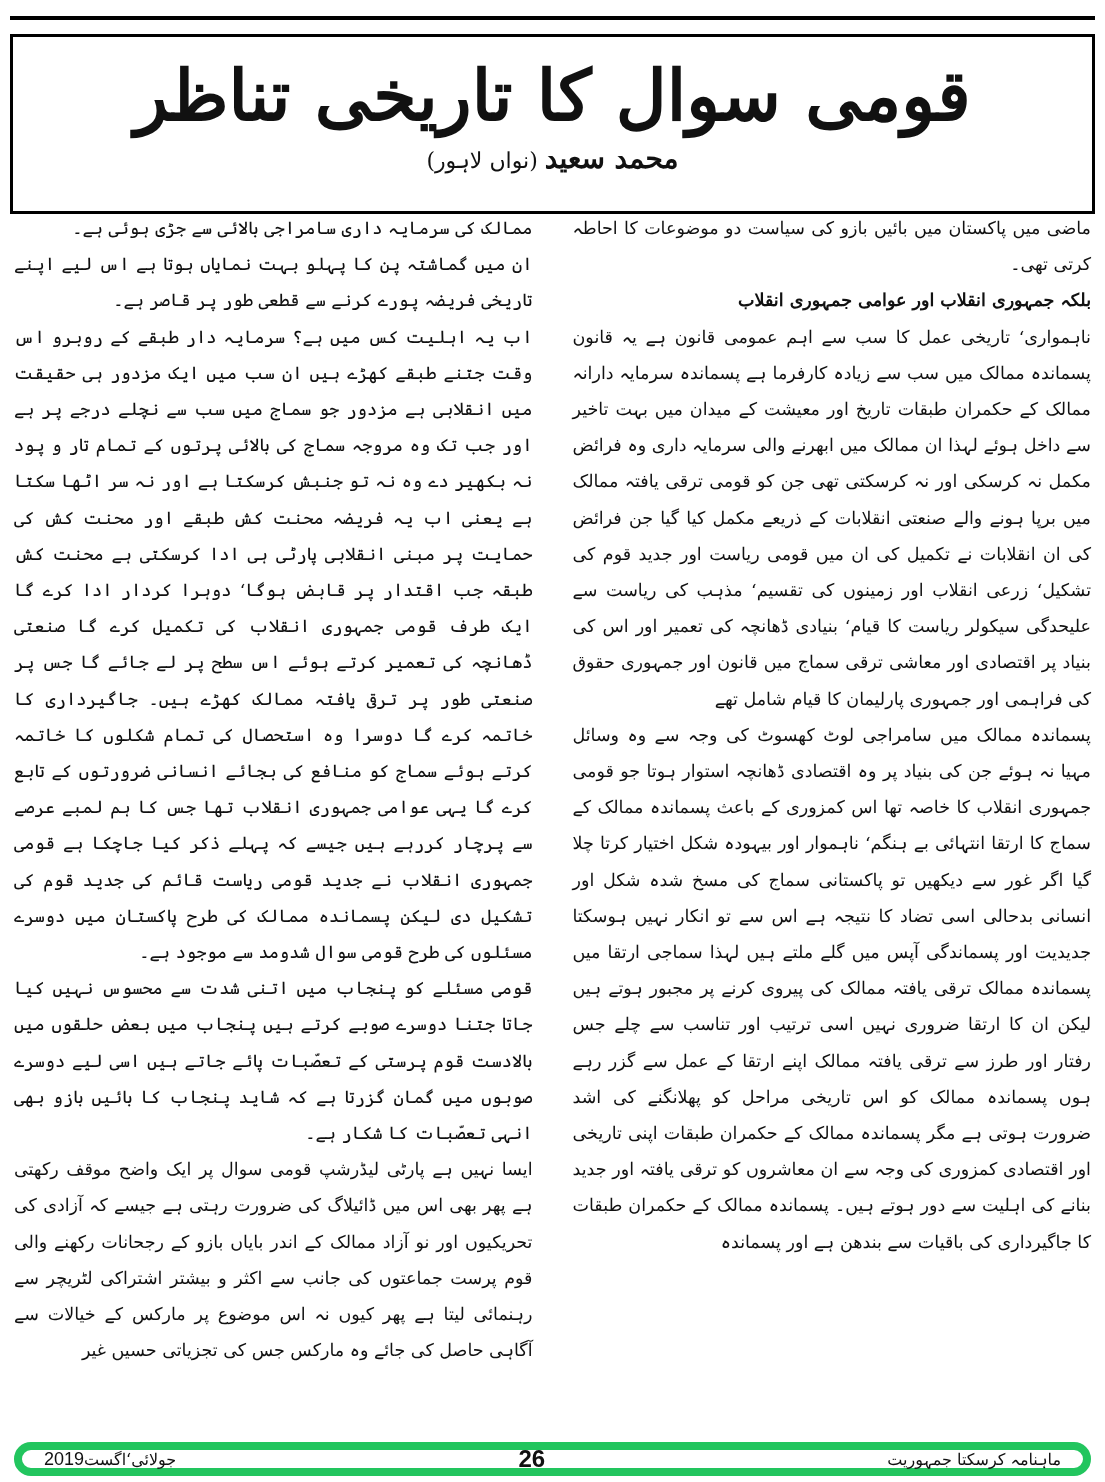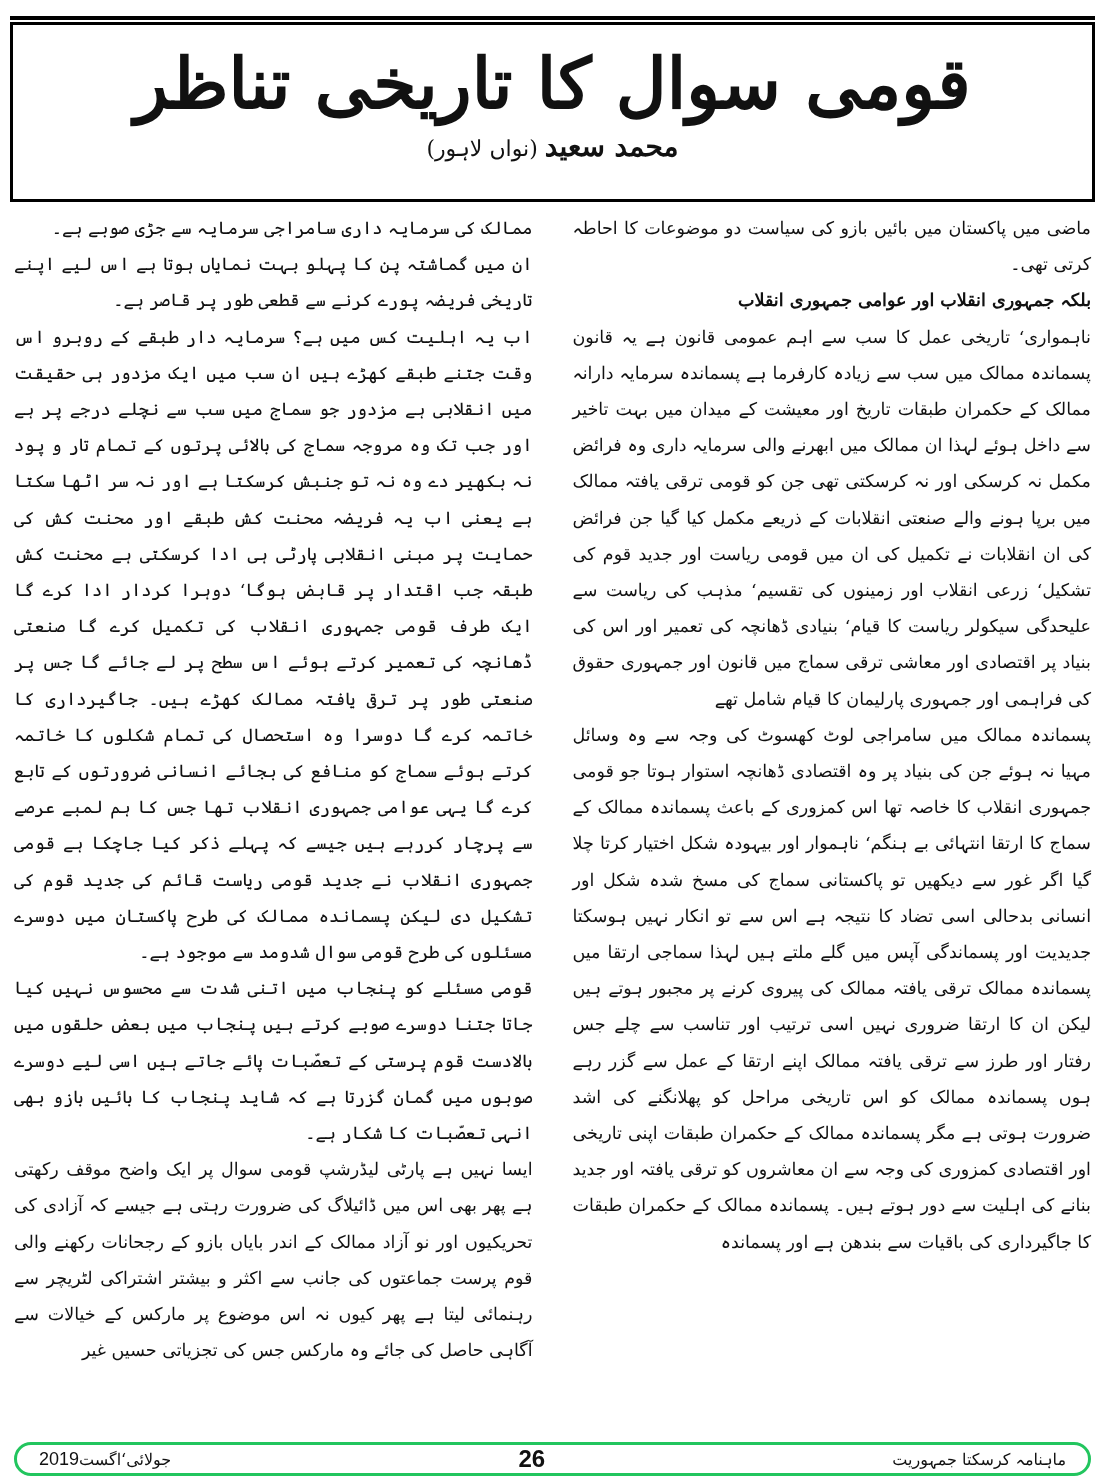--- a/index.html
+++ b/index.html
@@ -1,27 +1,27 @@
 <!DOCTYPE html>
 <html><head>
   <meta charset="utf-8">
   <style>
     html, body { margin: 0; padding: 0; background: #ffffff; }
     body { width: 1105px; height: 1482px; position: relative; overflow: hidden; font-family: "DejaVu Sans", sans-serif; color: #111; }
     .top-rule { position: absolute; left: 10px; right: 10px; top: 16px; height: 4px; background: #000; }
-    .header-box { position: absolute; left: 10px; right: 10px; top: 22px; height: 180px; border: 3px solid #000; box-sizing: border-box; text-align: center; }
+    .header-box { position: absolute; left: 10px; right: 10px; top: 34px; height: 180px; border: 3px solid #000; box-sizing: border-box; text-align: center; }
     .title { margin-top: 20px; font-family: "DejaVu Serif", serif; font-size: 70px; font-weight: bold; line-height: 1.1; direction: rtl; letter-spacing: -1px; }
     .byline { margin-top: 8px; font-family: "DejaVu Serif", serif; font-size: 22px; direction: rtl; }
     .byline .author { font-weight: bold; font-size: 28px; }
     .columns { position: absolute; top: 210px; left: 14px; right: 14px; height: 1200px; display: flex; flex-direction: row-reverse; gap: 40px; }
     .column { flex: 1; direction: rtl; text-align: justify; font-family: "DejaVu Serif", serif; font-size: 17.5px; line-height: 36.2px; }
     .column p { margin: 0; }
     .note { text-align: center; font-size: 16px; line-height: 28px; }
     .subhead { font-weight: bold; }
-    .footer { position: absolute; left: 14px; right: 14px; top: 1442px; height: 34px; border: 3px solid #22c55e; border-radius: 18px; box-sizing: border-box; display: flex; align-items: center; justify-content: space-between; padding: 0 22px; }
+    .footer { position: absolute; left: 14px; right: 14px; top: 1442px; height: 34px; border: 8px solid #22c55e; border-radius: 18px; box-sizing: border-box; display: flex; align-items: center; justify-content: space-between; padding: 0 22px; }
     .footer .issue { font-family: "DejaVu Serif", serif; font-size: 16px; direction: rtl; }
     .footer .issue .year { font-family: "Liberation Sans", sans-serif; font-size: 18px; }
     .footer .page-num { font-family: "Liberation Sans", sans-serif; font-weight: bold; font-size: 24px; }
     .footer .mag { font-family: "DejaVu Serif", serif; font-size: 16px; direction: rtl; }
   </style>
 </head>
 <body>
 
 <div class="top-rule"></div>
 
@@ -34,21 +34,21 @@
 </div>
 
 <div class="columns">
   <div class="column">
     <p>ماضی میں پاکستان میں بائیں بازو کی سیاست دو موضوعات کا احاطہ کرتی تھی۔</p>
     <p class="subhead">بلکہ جمہوری انقلاب اور عوامی جمہوری انقلاب</p>
     <p>ناہمواری‘ تاریخی عمل کا سب سے اہم عمومی قانون ہے یہ قانون پسماندہ ممالک میں سب سے زیادہ کارفرما ہے پسماندہ سرمایہ دارانہ ممالک کے حکمران طبقات تاریخ اور معیشت کے میدان میں بہت تاخیر سے داخل ہوئے لہذا ان ممالک میں ابھرنے والی سرمایہ داری وہ فرائض مکمل نہ کرسکی اور نہ کرسکتی تھی جن کو قومی ترقی یافتہ ممالک میں برپا ہونے والے صنعتی انقلابات کے ذریعے مکمل کیا گیا جن فرائض کی ان انقلابات نے تکمیل کی ان میں قومی ریاست اور جدید قوم کی تشکیل‘ زرعی انقلاب اور زمینوں کی تقسیم‘ مذہب کی ریاست سے علیحدگی سیکولر ریاست کا قیام‘ بنیادی ڈھانچہ کی تعمیر اور اس کی بنیاد پر اقتصادی اور معاشی ترقی سماج میں قانون اور جمہوری حقوق کی فراہمی اور جمہوری پارلیمان کا قیام شامل تھے</p>
     <p>پسماندہ ممالک میں سامراجی لوٹ کھسوٹ کی وجہ سے وہ وسائل مہیا نہ ہوئے جن کی بنیاد پر وہ اقتصادی ڈھانچہ استوار ہوتا جو قومی جمہوری انقلاب کا خاصہ تھا اس کمزوری کے باعث پسماندہ ممالک کے سماج کا ارتقا انتہائی بے ہنگم‘ ناہموار اور بیہودہ شکل اختیار کرتا چلا گیا اگر غور سے دیکھیں تو پاکستانی سماج کی مسخ شدہ شکل اور انسانی بدحالی اسی تضاد کا نتیجہ ہے اس سے تو انکار نہیں ہوسکتا جدیدیت اور پسماندگی آپس میں گلے ملتے ہیں لہذا سماجی ارتقا میں پسماندہ ممالک ترقی یافتہ ممالک کی پیروی کرنے پر مجبور ہوتے ہیں لیکن ان کا ارتقا ضروری نہیں اسی ترتیب اور تناسب سے چلے جس رفتار اور طرز سے ترقی یافتہ ممالک اپنے ارتقا کے عمل سے گزر رہے ہوں پسماندہ ممالک کو اس تاریخی مراحل کو پھلانگنے کی اشد ضرورت ہوتی ہے مگر پسماندہ ممالک کے حکمران طبقات اپنی تاریخی اور اقتصادی کمزوری کی وجہ سے ان معاشروں کو ترقی یافتہ اور جدید بنانے کی اہلیت سے دور ہوتے ہیں۔ پسماندہ ممالک کے حکمران طبقات کا جاگیرداری کی باقیات سے بندھن ہے اور پسماندہ</p>
   </div>
   <div class="column">
-    <p>ممالک کی سرمایہ داری سامراجی سرمایہ سے جڑی صوبے ہے۔</p>
+    <p>ممالک کی سرمایہ داری سامراجی بالائی سے جڑی ہوئی ہے۔</p>
     <p>ان میں گماشتہ پن کا پہلو بہت نمایاں ہوتا ہے اس لیے اپنے تاریخی فریضہ پورے کرنے سے قطعی طور پر قاصر ہے۔</p>
     <p>اب یہ اہلیت کس میں ہے؟ سرمایہ دار طبقے کے روبرو اس وقت جتنے طبقے کھڑے ہیں ان سب میں ایک مزدور ہی حقیقت میں انقلابی ہے مزدور جو سماج میں سب سے نچلے درجے پر ہے اور جب تک وہ مروجہ سماج کی بالائی پرتوں کے تمام تار و پود نہ بکھیر دے وہ نہ تو جنبش کرسکتا ہے اور نہ سر اٹھا سکتا ہے یعنی اب یہ فریضہ محنت کش طبقے اور محنت کش کی حمایت پر مبنی انقلابی پارٹی ہی ادا کرسکتی ہے محنت کش طبقہ جب اقتدار پر قابض ہوگا‘ دوہرا کردار ادا کرے گا ایک طرف قومی جمہوری انقلاب کی تکمیل کرے گا صنعتی ڈھانچہ کی تعمیر کرتے ہوئے اس سطح پر لے جائے گا جس پر صنعتی طور پر ترقی یافتہ ممالک کھڑے ہیں۔ جاگیرداری کا خاتمہ کرے گا دوسرا وہ استحصال کی تمام شکلوں کا خاتمہ کرتے ہوئے سماج کو منافع کی بجائے انسانی ضرورتوں کے تابع کرے گا یہی عوامی جمہوری انقلاب تھا جس کا ہم لمبے عرصے سے پرچار کررہے ہیں جیسے کہ پہلے ذکر کیا جاچکا ہے قومی جمہوری انقلاب نے جدید قومی ریاست قائم کی جدید قوم کی تشکیل دی لیکن پسماندہ ممالک کی طرح پاکستان میں دوسرے مسئلوں کی طرح قومی سوال شدومد سے موجود ہے۔</p>
     <p>قومی مسئلے کو پنجاب میں اتنی شدت سے محسوس نہیں کیا جاتا جتنا دوسرے صوبے کرتے ہیں پنجاب میں بعض حلقوں میں بالادست قوم پرستی کے تعصّبات پائے جاتے ہیں اسی لیے دوسرے صوبوں میں گمان گزرتا ہے کہ شاید پنجاب کا بائیں بازو بھی انہی تعصّبات کا شکار ہے۔</p>
     <p>ایسا نہیں ہے پارٹی لیڈرشپ قومی سوال پر ایک واضح موقف رکھتی ہے پھر بھی اس میں ڈائیلاگ کی ضرورت رہتی ہے جیسے کہ آزادی کی تحریکیوں اور نو آزاد ممالک کے اندر بایاں بازو کے رجحانات رکھنے والی قوم پرست جماعتوں کی جانب سے اکثر و بیشتر اشتراکی لٹریچر سے رہنمائی لیتا ہے پھر کیوں نہ اس موضوع پر مارکس کے خیالات سے آگاہی حاصل کی جائے وہ مارکس جس کی تجزیاتی حسیں غیر</p>
   </div>
 </div>
 
 <div class="footer">
   <div class="issue">
     <span>جولائی‘اگست</span><span class="year">2019</span>

